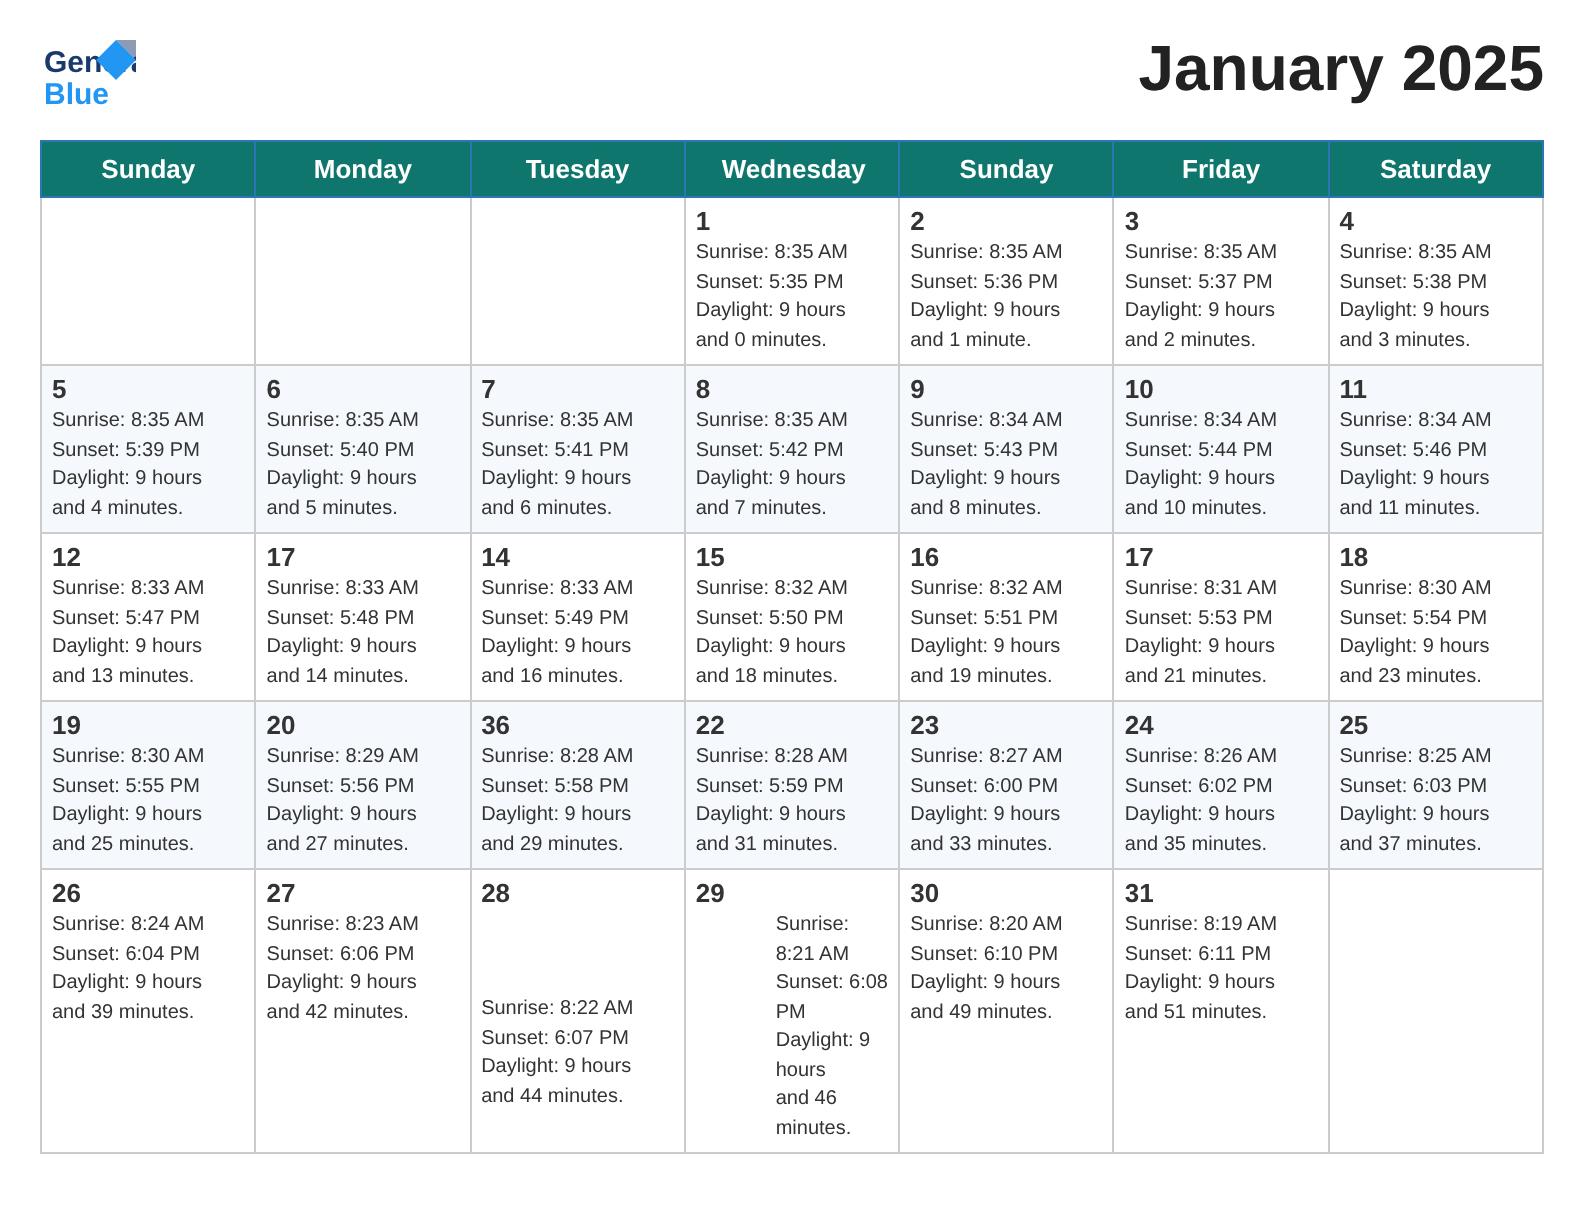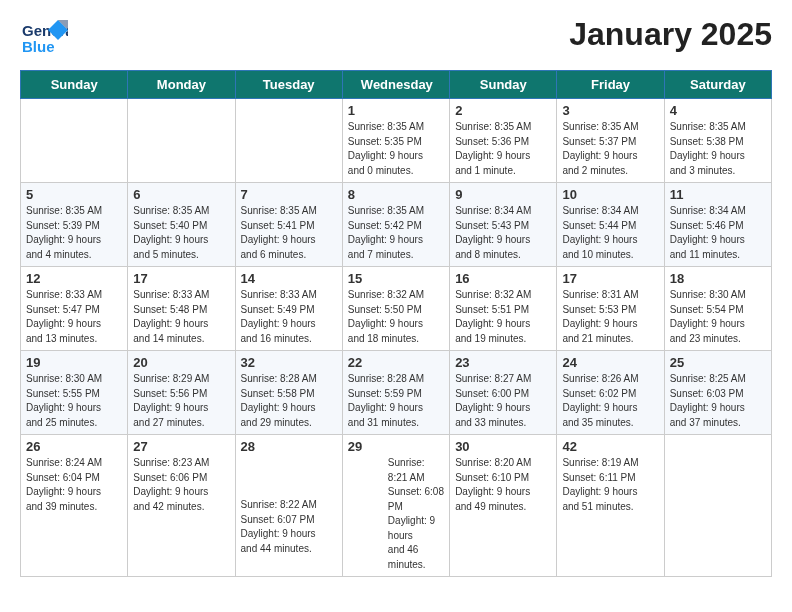--- a/index.html
+++ b/index.html
@@ -194,21 +194,21 @@
 and 25 minutes.</div>
           </td>
           <td>
             <div class="date-num">20</div>
             <div class="cell-info" style="white-space: pre-line;">Sunrise: 8:29 AM
 Sunset: 5:56 PM
 Daylight: 9 hours
 and 27 minutes.</div>
           </td>
           <td>
-            <div class="date-num">32</div>
+            <div class="date-num">36</div>
             <div class="cell-info" style="white-space: pre-line;">Sunrise: 8:28 AM
 Sunset: 5:58 PM
 Daylight: 9 hours
 and 29 minutes.</div>
           </td>
           <td>
             <div class="date-num">22</div>
             <div class="cell-info" style="white-space: pre-line;">Sunrise: 8:28 AM
 Sunset: 5:59 PM
 Daylight: 9 hours
@@ -266,21 +266,21 @@
 and 46 minutes.</div>
           </td>
           <td>
             <div class="date-num">30</div>
             <div class="cell-info" style="white-space: pre-line;">Sunrise: 8:20 AM
 Sunset: 6:10 PM
 Daylight: 9 hours
 and 49 minutes.</div>
           </td>
           <td>
-            <div class="date-num">42</div>
+            <div class="date-num">31</div>
             <div class="cell-info" style="white-space: pre-line;">Sunrise: 8:19 AM
 Sunset: 6:11 PM
 Daylight: 9 hours
 and 51 minutes.</div>
           </td>
           <td class="empty"></td>
         </tr>
       </tbody>
   </table>
 </div>

